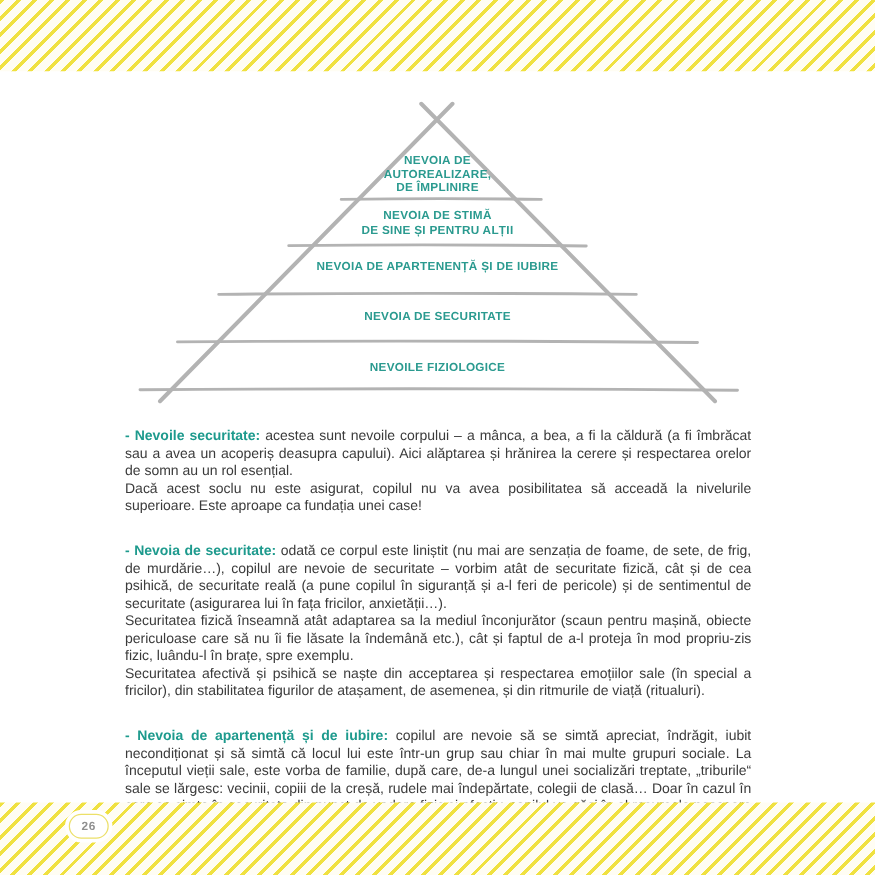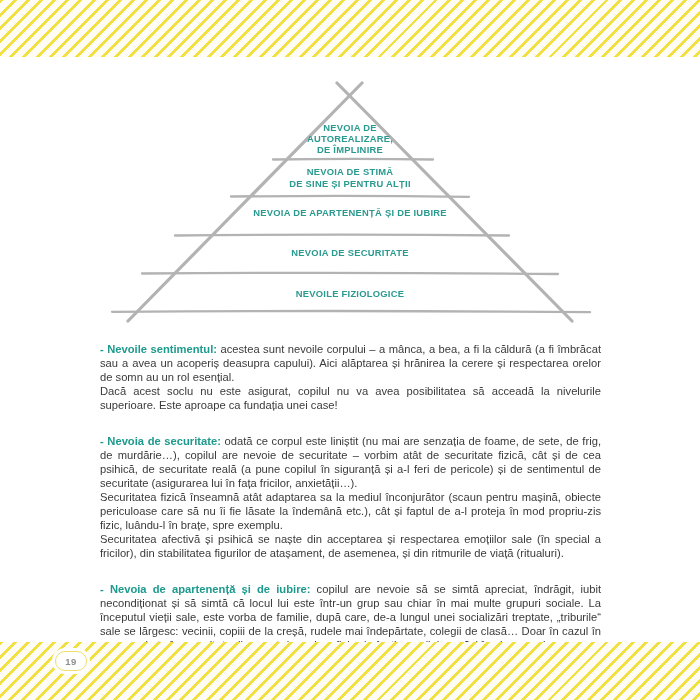--- a/index.html
+++ b/index.html
@@ -106,27 +106,27 @@
         <text x="260" y="105">NEVOIA DE STIMĂ</text>
         <text x="260" y="117">DE SINE ȘI PENTRU ALȚII</text>
         <text x="260" y="146">NEVOIA DE APARTENENȚĂ ȘI DE IUBIRE</text>
         <text x="260" y="186">NEVOIA DE SECURITATE</text>
         <text x="260" y="227">NEVOILE FIZIOLOGICE</text>
       </g>
     </svg>
   </div>
 
   <div class="text-block">
-    <p><span class="lead">- Nevoile sentimentul:</span><span> acestea sunt nevoile corpului – a mânca, a bea, a fi la căldură (a fi îmbrăcat sau a avea un acoperiș deasupra capului). Aici alăptarea și hrănirea la cerere și respectarea orelor de somn au un rol esențial.
+    <p><span class="lead">- Nevoile securitate:</span><span> acestea sunt nevoile corpului – a mânca, a bea, a fi la căldură (a fi îmbrăcat sau a avea un acoperiș deasupra capului). Aici alăptarea și hrănirea la cerere și respectarea orelor de somn au un rol esențial.
 Dacă acest soclu nu este asigurat, copilul nu va avea posibilitatea să acceadă la nivelurile superioare. Este aproape ca fundația unei case!</span></p>
     <p><span class="lead">- Nevoia de securitate:</span><span> odată ce corpul este liniștit (nu mai are senzația de foame, de sete, de frig, de murdărie…), copilul are nevoie de securitate – vorbim atât de securitate fizică, cât și de cea psihică, de securitate reală (a pune copilul în siguranță și a-l feri de pericole) și de sentimentul de securitate (asigurarea lui în fața fricilor, anxietății…).
 Securitatea fizică înseamnă atât adaptarea sa la mediul înconjurător (scaun pentru mașină, obiecte periculoase care să nu îi fie lăsate la îndemână etc.), cât și faptul de a-l proteja în mod propriu-zis fizic, luându-l în brațe, spre exemplu.
 Securitatea afectivă și psihică se naște din acceptarea și respectarea emoțiilor sale (în special a fricilor), din stabilitatea figurilor de atașament, de asemenea, și din ritmurile de viață (ritualuri).</span></p>
     <p><span class="lead">- Nevoia de apartenență și de iubire:</span><span> copilul are nevoie să se simtă apreciat, îndrăgit, iubit necondiționat și să simtă că locul lui este într-un grup sau chiar în mai multe grupuri sociale. La începutul vieții sale, este vorba de familie, după care, de-a lungul unei socializări treptate, „triburile“ sale se lărgesc: vecinii, copiii de la creșă, rudele mai îndepărtate, colegii de clasă… Doar în cazul în care se simte în securitate din punct de vedere fizic și afectiv, copilul va găsi în el resursele necesare pentru a stabili legături cu alții.</span></p>
   </div>
 
   <div class="stripe-band bottom"></div>
 
   <div class="page-number-pill">
-    <span>19</span>
+    <span>26</span>
   </div>
 
 </div>
 
 </body></html>

